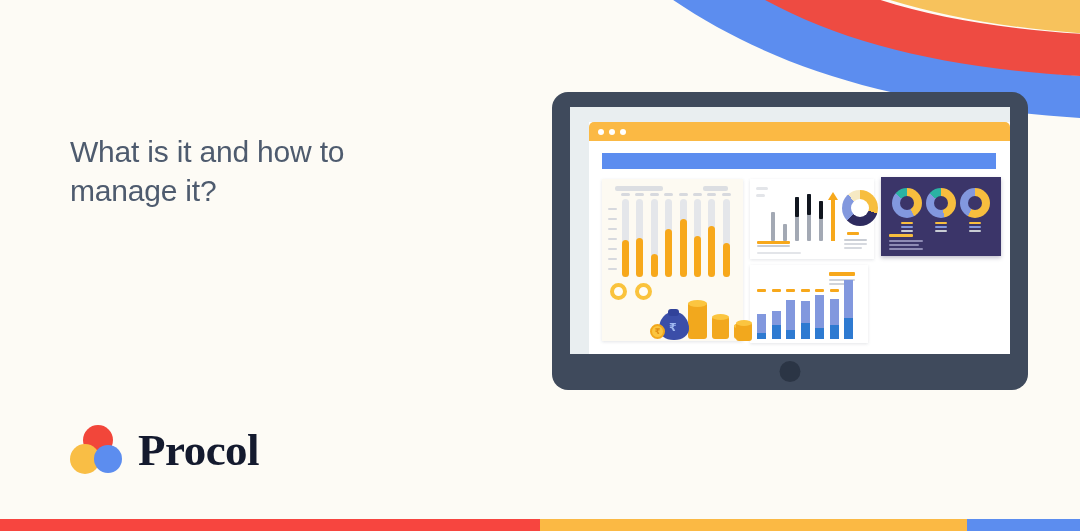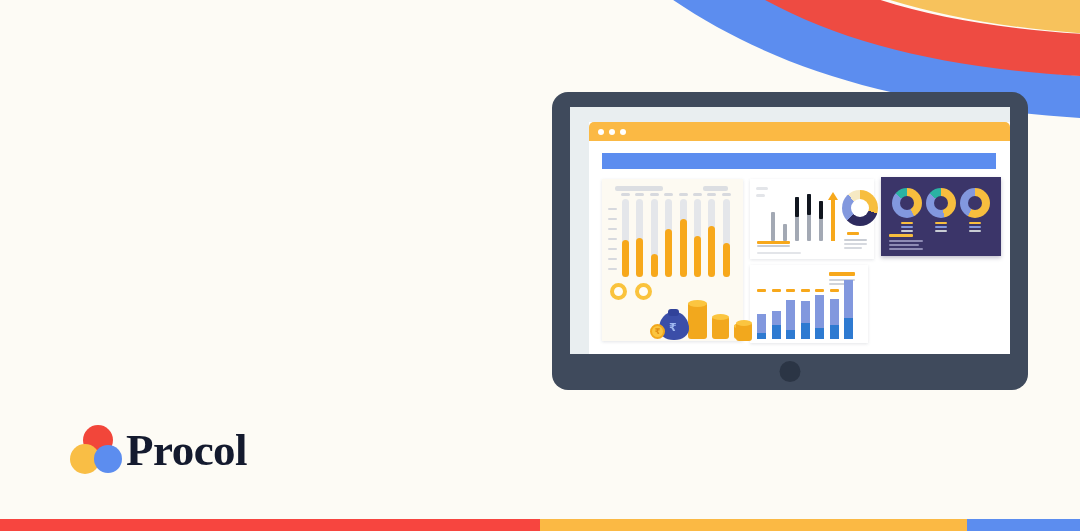--- a/index.html
+++ b/index.html
@@ -21,21 +21,21 @@
     font-size:51px; font-weight:bold; line-height:1.18;
     color:#141A2E; letter-spacing:-0.7px; white-space:pre-line;
   }
   .subhead {
     margin-top:20px;
     font-size:30px; font-weight:400; line-height:1.30;
     color:#4E5B6E; letter-spacing:-0.2px; white-space:pre-line;
   }
 
   
-  .logo-row { position:absolute; left:70px; top:424px; display:flex; align-items:center; gap:2px; }
+  .logo-row { position:absolute; left:70px; top:424px; display:flex; align-items:center; gap:14px; }
   .logo-mark { position:relative; width:54px; height:50px; }
   .logo-mark span { position:absolute; border-radius:50%; display:block; }
   .lm-red    { width:30px; height:30px; left:13px;  top:0px;  background:#F2463A; }
   .lm-yellow { width:30px; height:30px; left:0px;   top:19px; background:#F9BE45; }
   .lm-blue   { width:28px; height:28px; left:24px;  top:20px; background:#5C8DEF; }
   .logo-word { font-family:"Liberation Serif", serif; font-size:45px; font-weight:bold; color:#141A2E; letter-spacing:-0.5px; }
 
   
   .tablet { position:absolute; left:552px; top:92px; width:476px; height:298px; }
   .tablet-frame {
@@ -113,20 +113,22 @@
 
   <div class="swoosh-layer">
     <svg width="520" height="140" viewBox="0 0 520 140">
       <path d="M 60,-40 C 180,60 320,110 560,120 L 560,78 C 340,68 210,22 110,-70 Z" fill="#5C8DEF"></path>
       <path d="M 108,-70 C 214,28 346,70 560,78 L 560,36 C 366,28 244,-10 156,-96 Z" fill="#EE4B42"></path>
       <path d="M 156,-96 C 246,-14 370,26 560,36 L 560,-6 C 392,-14 278,-48 200,-120 Z" fill="#F7C25C"></path>
     </svg>
   </div>
 
   <div class="left-col">
+    <div class="subhead">What is it and how to
+manage it?</div>
   </div>
 
   <div class="logo-row">
     <div class="logo-mark">
       <span class="lm-red"></span>
       <span class="lm-yellow"></span>
       <span class="lm-blue"></span>
     </div>
     <div class="logo-word">Procol</div>
   </div>

